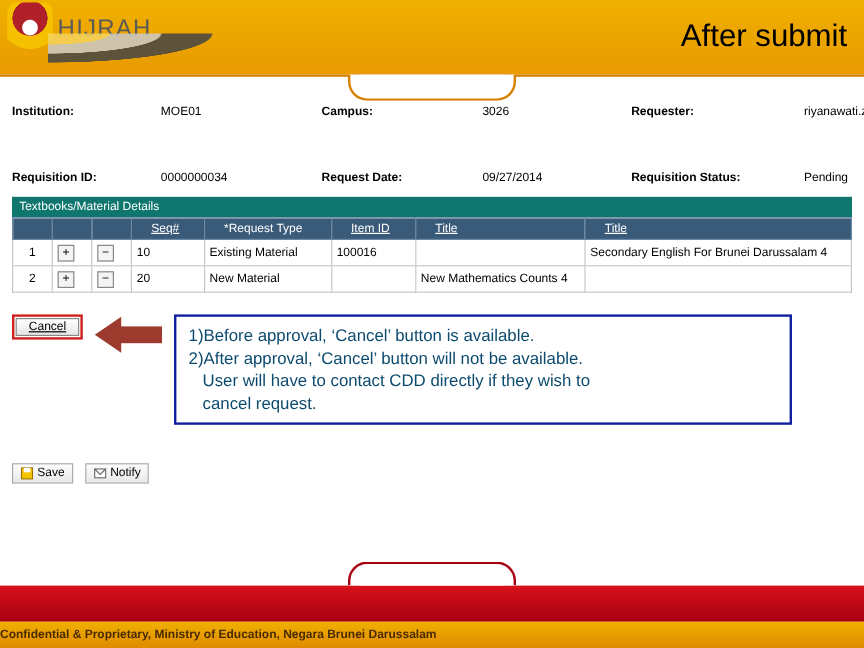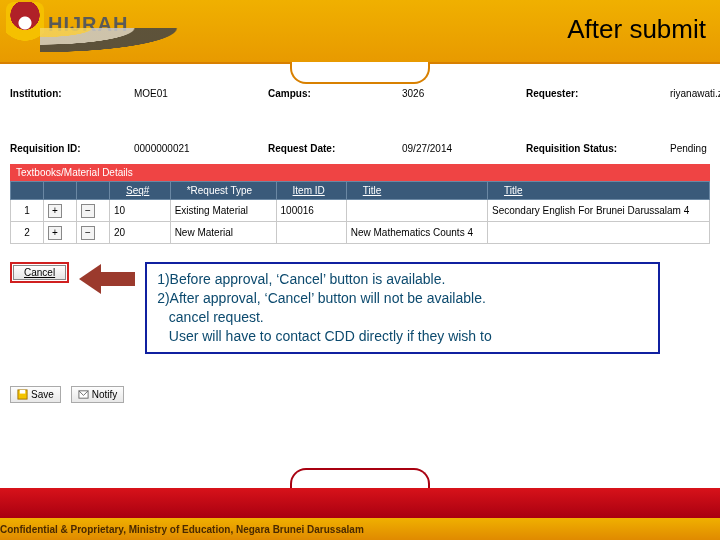--- a/index.html
+++ b/index.html
@@ -1,28 +1,28 @@
 <!DOCTYPE html>
 <html><head>
 <meta charset="utf-8">
 <style>
   * { box-sizing: border-box; margin: 0; padding: 0; }
   body { font-family: Arial, sans-serif; font-size: 10px; width: 720px; height: 540px; background: #fff; position: relative; overflow: hidden; }
   .header { background: linear-gradient(#f0b000,#e89a00); height: 64px; position: relative; border-bottom: 2px solid #d88000; }
   .logo-wrap { position: absolute; left: 6px; top: 2px; display: flex; align-items: center; }
   .crest { width: 38px; height: 44px; background: radial-gradient(circle at 50% 30%, #b02028 0 40%, #f5c000 41% 70%, transparent 71%); border-radius: 8px; position: relative; }
   .crest::after{content:"";position:absolute;left:6px;top:8px;width:26px;height:26px;background:radial-gradient(circle,#fff 0 6px,transparent 7px);border-radius:50%;}
-  .brand { font-size: 20px; font-weight: bold; letter-spacing: 1px; color: #5a5a58; margin-left: 4px; }
+  .brand { font-size: 20px; font-weight: normal; letter-spacing: 1px; color: #5a5a58; margin-left: 4px; }
   .swoosh { position: absolute; left: 40px; top: 28px; width: 170px; height: 30px; background: radial-gradient(ellipse 170px 30px at 0 0,#f4d35e 0 30%,#c9c9c9 31% 55%,#444 56% 80%,transparent 81%); border-radius: 0 0 100% 0; opacity:.85;}
   .title { position: absolute; right: 14px; top: 14px; font-size: 26px; color: #000; font-family: Arial,sans-serif; }
   .notch { width:140px;height:22px;background:#fff;border:2px solid #d88000;border-top:none;border-radius:0 0 16px 16px;position:absolute;left:290px;top:62px;}
   .content { padding: 24px 10px 0 10px; }
   .fields { display: grid; grid-template-columns: 80px 90px 90px 80px 100px 120px; row-gap: 6px; column-gap: 10px; font-size: 10px; gap: 44px; }
   .fields .lab { font-weight: bold; }
-  .section-bar { background:#ef4444; color:#fff; font-size:10px; padding:3px 6px; margin-top:10px; }
+  .section-bar { background:#0f766e; color:#fff; font-size:10px; padding:3px 6px; margin-top:10px; }
   table.grid { border-collapse: collapse; width:100%; margin-top:0; font-size:10px;}
   .grid th { background:#3a5a7a; color:#fff; text-align:left; padding:3px 16px; font-weight:normal; text-decoration: underline; border:1px solid #6b88a4;}
   .grid th.nou { text-decoration:none; }
   .grid td { border:1px solid #c9c9c9; padding:3px 4px; background:#fff; height:22px;}
   .rownum { width:18px; text-align:center;}
   .pmbtn { display:inline-block; width:14px; height:14px; border:1px solid #888; text-align:center; line-height:12px; font-size:10px; background:#f4f4f4; cursor:pointer;}
   .sub-row { margin-top:8px; font-size:10px; display:flex; gap:8px; align-items:center;}
   .sub-row .lab{font-weight:bold;}
   .cancel-wrap{margin-top:18px;display:flex;align-items:flex-start;gap:10px;}
   .cancel-btn{border:1px solid #888;background:linear-gradient(#fff,#e6e6e6);padding:1px 10px;font-size:10px;cursor:pointer;text-decoration:underline;}
@@ -54,21 +54,21 @@
 
 <div class="content">
   <div class="fields">
     <div class="lab">Institution:</div>
     <div>MOE01</div>
     <div class="lab">Campus:</div>
     <div>3026</div>
     <div class="lab">Requester:</div>
     <div>riyanawati.zairal</div>
     <div class="lab">Requisition ID:</div>
-    <div>0000000021</div>
+    <div>0000000034</div>
     <div class="lab">Request Date:</div>
     <div>09/27/2014</div>
     <div class="lab">Requisition Status:</div>
     <div>Pending</div>
   </div>
 
   <div class="section-bar">Textbooks/Material Details</div>
   <table class="grid">
     <tbody>
         <tr>
@@ -109,22 +109,22 @@
     <span class="highlight">
       <button class="cancel-btn">Cancel</button>
     </span>
     <div class="arrow">
       <div class="head"></div>
         <div class="shaft"></div>
     </div>
     <div class="note-box">
       <div>1)Before approval, ‘Cancel’ button is available.</div>
       <div>2)After approval, ‘Cancel’ button will not be available.</div>
+      <div style="white-space:pre">   User will have to contact CDD directly if they wish to</div>
       <div style="white-space:pre">   cancel request.</div>
-      <div style="white-space:pre">   User will have to contact CDD directly if they wish to</div>
     </div>
   </div>
 
   <div class="toolbar">
     <div class="tbtn">
       <svg viewBox="0 0 12 12">
           <rect x="1" y="1" width="10" height="10" fill="#f4c400" stroke="#a07000"></rect>
           <rect x="3" y="1" width="6" height="4" fill="#fff"></rect>
         </svg>
       <span>Save</span>

